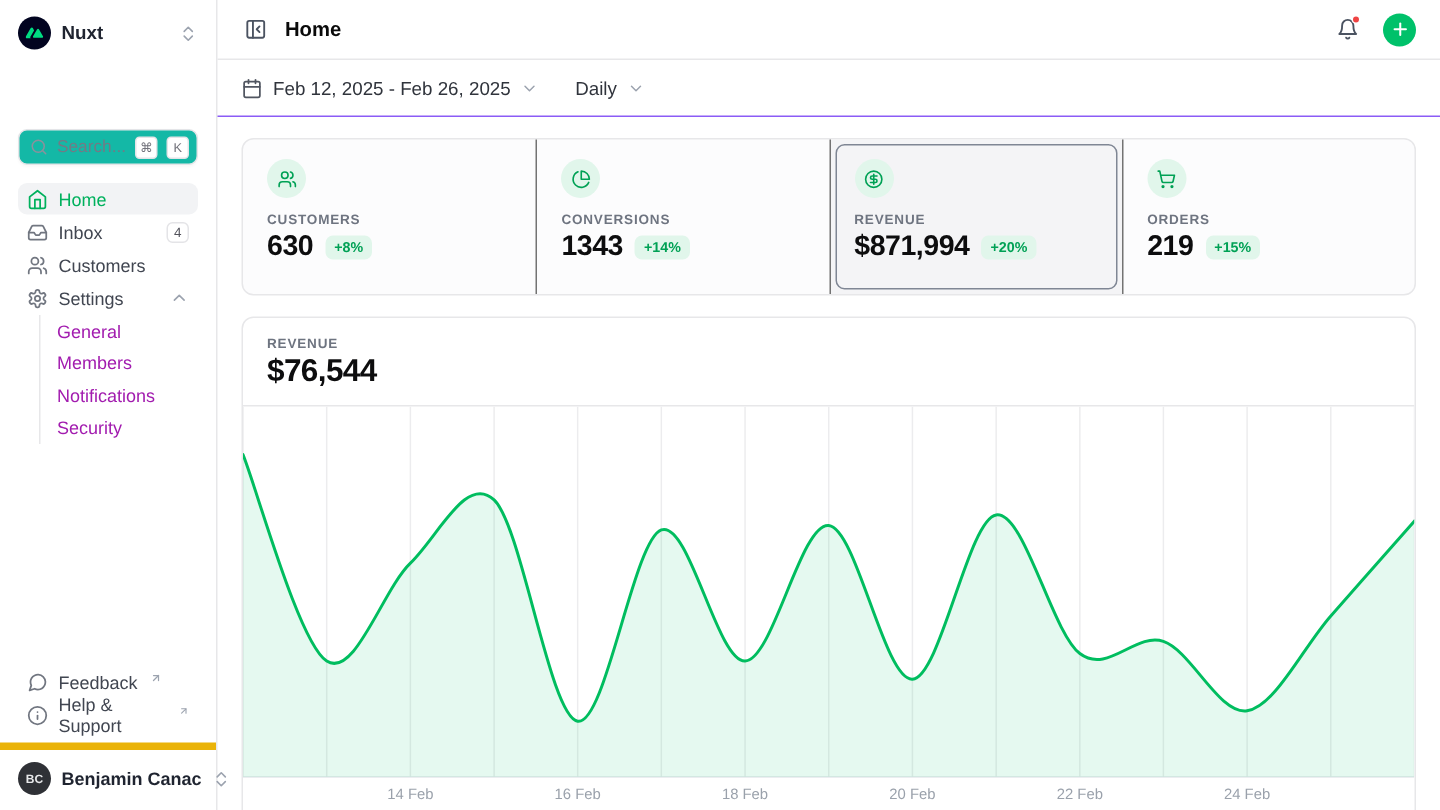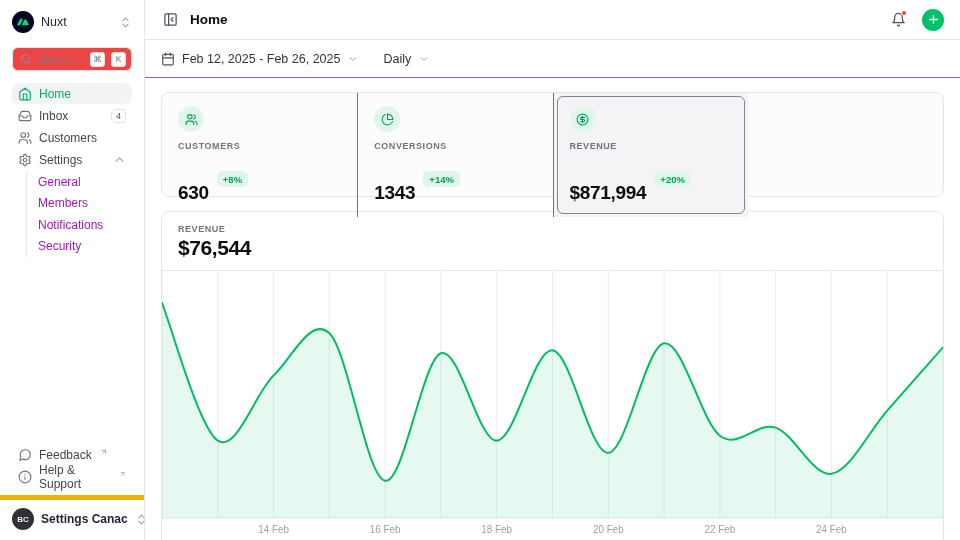--- a/index.html
+++ b/index.html
@@ -5,23 +5,23 @@
   * { box-sizing: border-box; margin: 0; padding: 0; }
   html, body { width: 960px; height: 540px; overflow: hidden; }
   body { font-family: "Liberation Sans", sans-serif; background: #fff; color: #0d0d0e; }
   .app { display: flex; width: 960px; height: 540px; }
 
   
   .sidebar { width: 145px; min-width: 145px; border-right: 1px solid #e7e7e9; display: flex; flex-direction: column; padding: 10px 12px 4px; background: #fff; }
   .ws-row { display: flex; align-items: center; gap: 7px; height: 24px; margin-bottom: 13px; cursor: pointer; }
   .ws-logo { width: 22px; height: 22px; border-radius: 50%; background: #020420; display: flex; align-items: center; justify-content: center; flex: none; }
   .ws-logo svg { width: 13px; height: 13px; }
-  .ws-name { font-size: 12.5px; font-weight: 400; color: #1f2430; flex: 1; }
+  .ws-name { font-size: 12.5px; font-weight: 700; color: #1f2430; flex: 1; }
   .icon-sm { width: 13px; height: 13px; color: #9ca3af; flex: none; }
-  .search { display: flex; align-items: center; gap: 6px; height: 24px; border: 1px solid #e4e5e8; border-radius: 6px; padding: 0 5px 0 7px; margin-bottom: 12px; background: #ef4444; box-shadow: 0 1px 2px rgba(0,0,0,.03); cursor: text; }
+  .search { display: flex; align-items: center; gap: 6px; height: 24px; border: 1px solid #e4e5e8; border-radius: 6px; padding: 0 5px 0 7px; margin-bottom: 12px; background: #14b8a6; box-shadow: 0 1px 2px rgba(0,0,0,.03); cursor: text; margin-top: 39px; }
   .search svg { width: 12px; height: 12px; color: #8b919c; flex: none; }
   .search input { border: none; outline: none; flex: 1; min-width: 0; font-size: 11.5px; color: #30343c; font-family: inherit; background: transparent; }
   .search input::placeholder { color: #737a85; }
   .kbd { min-width: 15px; height: 15px; padding: 0 2px; border: 1px solid #e4e4e7; border-radius: 3px; font-size: 8.5px; color: #71717a; display: flex; align-items: center; justify-content: center; background: #fff; flex: none; }
   .nav { display: flex; flex-direction: column; }
   .nav-item { display: flex; align-items: center; gap: 7px; height: 21px; margin-bottom: 1px; padding: 0 6px; border-radius: 6px; font-size: 12px; font-weight: 500; color: #414651; cursor: pointer; }
   .nav-item .ic { width: 14px; height: 14px; color: #717680; flex: none; }
   .nav-item.active { background: #f2f3f5; color: #00b15d; }
   .nav-item.active .ic { color: #00b15d; }
   .nav-badge { margin-left: auto; font-size: 9px; font-weight: 500; color: #52525b; border: 1px solid #e4e4e7; border-radius: 4px; padding: 0 4px; height: 14px; line-height: 13px; background: #fff; }
@@ -55,21 +55,21 @@
   
   .stats { display: grid; grid-template-columns: repeat(4, 1fr); border: 1px solid #e7e7e9; border-radius: 8px; background: #fcfcfd; height: 105px; }
   .stat { position: relative; padding: 13px 16px; cursor: pointer; }
   .stat + .stat { border-left: 1px solid #737373; }
   .stat.selected { background: #f4f4f6; }
   .stat.selected::after { content: ""; position: absolute; inset: 3px; border: 1.3px solid #7f8694; border-radius: 6px; pointer-events: none; }
   .stat-icon { width: 26px; height: 26px; border-radius: 50%; background: #e1f6eb; color: #00a155; display: flex; align-items: center; justify-content: center; }
   .stat-icon svg { width: 13px; height: 13px; }
   .stat-label { margin-top: 9px; font-size: 9px; font-weight: 600; letter-spacing: .55px; color: #6e7480; }
   .stat-value-row { display: flex; align-items: center; gap: 8px; margin-top: 3px; }
-  .stat-value { font-size: 19px; font-weight: 800; color: #0d0d0e; letter-spacing: -.3px; margin-top: 28px; }
+  .stat-value { font-size: 19px; font-weight: 800; color: #0d0d0e; letter-spacing: -.3px; }
   .delta { font-size: 9.5px; font-weight: 600; color: #00a155; background: #e1f6eb; border-radius: 5px; padding: 2.5px 6px; }
 
   
   .chart-card { margin-top: 14px; border: 1px solid #e7e7e9; border-radius: 8px; height: 340px; overflow: hidden; background: #fff; }
   .chart-head { padding: 12px 16px 10px; border-bottom: 1px solid #e7e7e9; }
   .chart-label { font-size: 9px; font-weight: 600; letter-spacing: .55px; color: #6e7480; }
   .chart-value { font-size: 21px; font-weight: 800; color: #0d0d0e; margin-top: 2px; letter-spacing: -.4px; }
   .plot { height: 270px; width: 100%; }
   .plot svg { display: block; width: 100%; height: 100%; }
 </style>
@@ -174,21 +174,21 @@
         </svg>
       <span>Help &amp; Support</span>
       <svg class="ext" viewBox="0 0 24 24" fill="none" stroke="currentColor" stroke-width="2.5" stroke-linecap="round" stroke-linejoin="round">
           <path d="M7 7h10v10"></path>
           <path d="M7 17 17 7"></path>
         </svg>
     </div>
 
     <div class="user-row">
       <span class="avatar">BC</span>
-      <span class="user-name">Settings Canac</span>
+      <span class="user-name">Benjamin Canac</span>
       <svg class="icon-sm" viewBox="0 0 24 24" fill="none" stroke="currentColor" stroke-width="2" stroke-linecap="round" stroke-linejoin="round">
           <path d="m7 15 5 5 5-5"></path>
           <path d="m7 9 5-5 5 5"></path>
         </svg>
     </div>
   </aside>
 
   <main class="main">
 
     <header class="topbar">
@@ -273,20 +273,34 @@
             <svg viewBox="0 0 24 24" fill="none" stroke="currentColor" stroke-width="2" stroke-linecap="round" stroke-linejoin="round">
                 <circle cx="12" cy="12" r="10"></circle>
                 <path d="M16 8h-6a2 2 0 1 0 0 4h4a2 2 0 1 1 0 4H8"></path>
                 <path d="M12 18V6"></path>
               </svg>
           </span>
           <div class="stat-label">REVENUE</div>
           <div class="stat-value-row">
             <span class="stat-value">$871,994</span>
             <span class="delta">+20%</span>
+          </div>
+        </div>
+        <div class="stat">
+          <span class="stat-icon">
+            <svg viewBox="0 0 24 24" fill="none" stroke="currentColor" stroke-width="2" stroke-linecap="round" stroke-linejoin="round">
+                <circle cx="8" cy="21" r="1"></circle>
+                <circle cx="19" cy="21" r="1"></circle>
+                <path d="M2.05 2.05h2l2.66 12.42a2 2 0 0 0 2 1.58h9.78a2 2 0 0 0 1.95-1.57l1.65-7.43H5.12"></path>
+              </svg>
+          </span>
+          <div class="stat-label">ORDERS</div>
+          <div class="stat-value-row">
+            <span class="stat-value">219</span>
+            <span class="delta">+15%</span>
           </div>
         </div>
       </section>
 
       <section class="chart-card">
         <div class="chart-head">
           <div class="chart-label">REVENUE</div>
           <div class="chart-value">$76,544</div>
         </div>
         <div class="plot">

